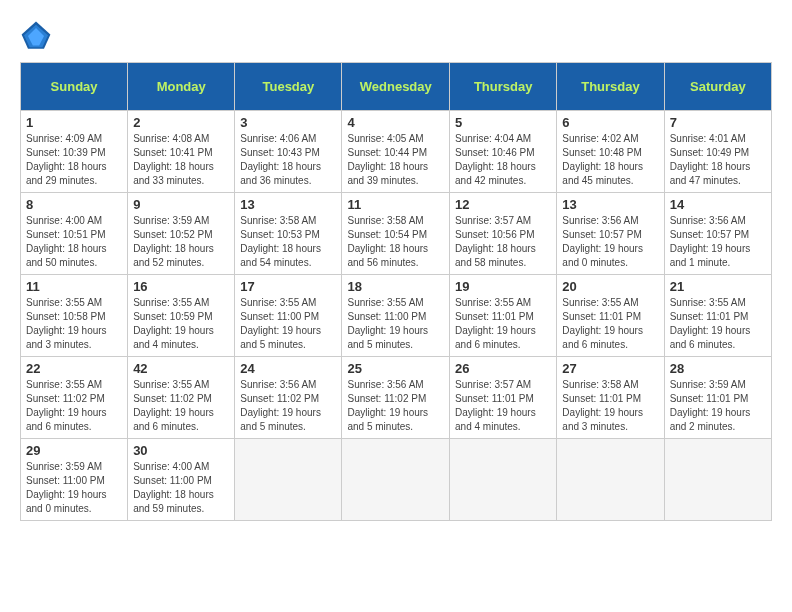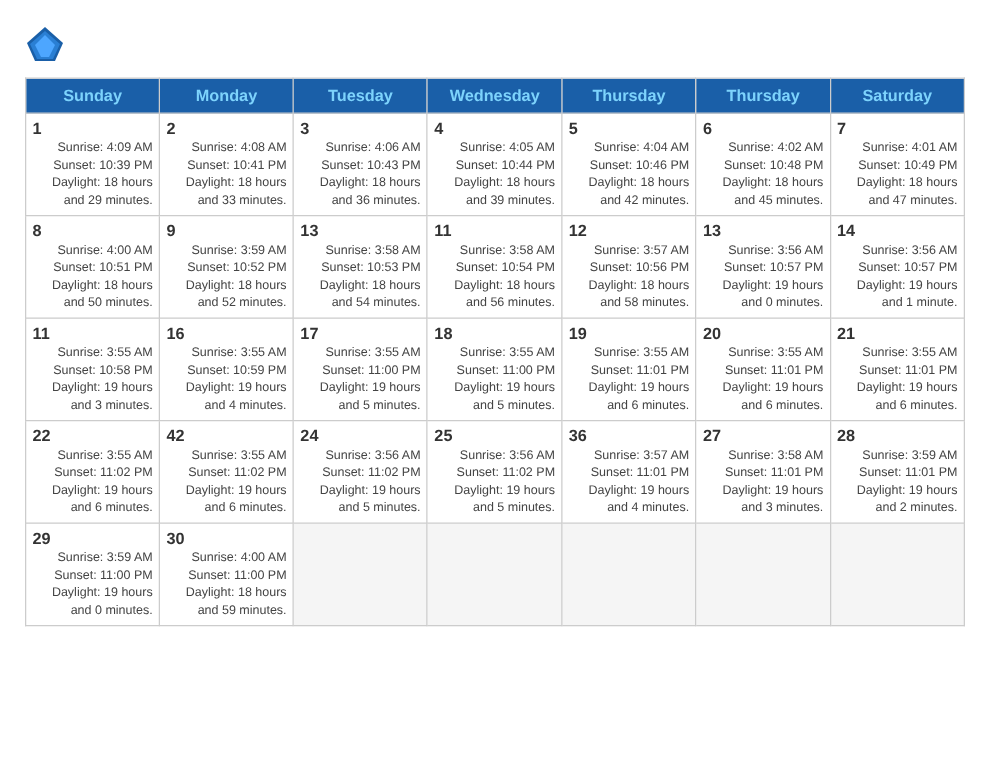--- a/index.html
+++ b/index.html
@@ -52,23 +52,23 @@
       font-size: 14px;
       color: #555;
     }
     .calendar {
       width: 100%;
       border-collapse: collapse;
       border: 1px solid #ccc;
     }
     .calendar th {
       background: #1a5fa8;
-      color: #7dd3fc;
+      color: #bef264;
       font-size: 13px;
-      padding: 6px 4px;
+      padding: 16px 4px;
       text-align: center;
       border: 1px solid #ccc;
       font-weight: bold;
     }
     .calendar td {
       vertical-align: top;
       border: 1px solid #ccc;
       padding: 4px 5px;
       font-size: 10px;
       color: #333;
@@ -82,21 +82,20 @@
     .day-num {
       font-size: 13px;
       font-weight: bold;
       display: block;
       margin-bottom: 2px;
     }
     .day-info {
       line-height: 1.4;
       font-size: 10px;
       color: #444;
-      text-align: right;
     }
     .last-row td {
       height: 70px;
     }
   </style>
 </head>
 <body>
 
 <div class="header">
   <div class="logo">
@@ -330,21 +329,21 @@
       </td>
         <td>
         <span class="day-num">25</span>
         <div class="day-info">
           Sunrise: 3:56 AM<br>
           Sunset: 11:02 PM<br>
           Daylight: 19 hours and 5 minutes.
         </div>
       </td>
         <td>
-        <span class="day-num">36</span>
+        <span class="day-num">26</span>
         <div class="day-info">
           Sunrise: 3:57 AM<br>
           Sunset: 11:01 PM<br>
           Daylight: 19 hours and 4 minutes.
         </div>
       </td>
         <td>
         <span class="day-num">27</span>
         <div class="day-info">
           Sunrise: 3:58 AM<br>

